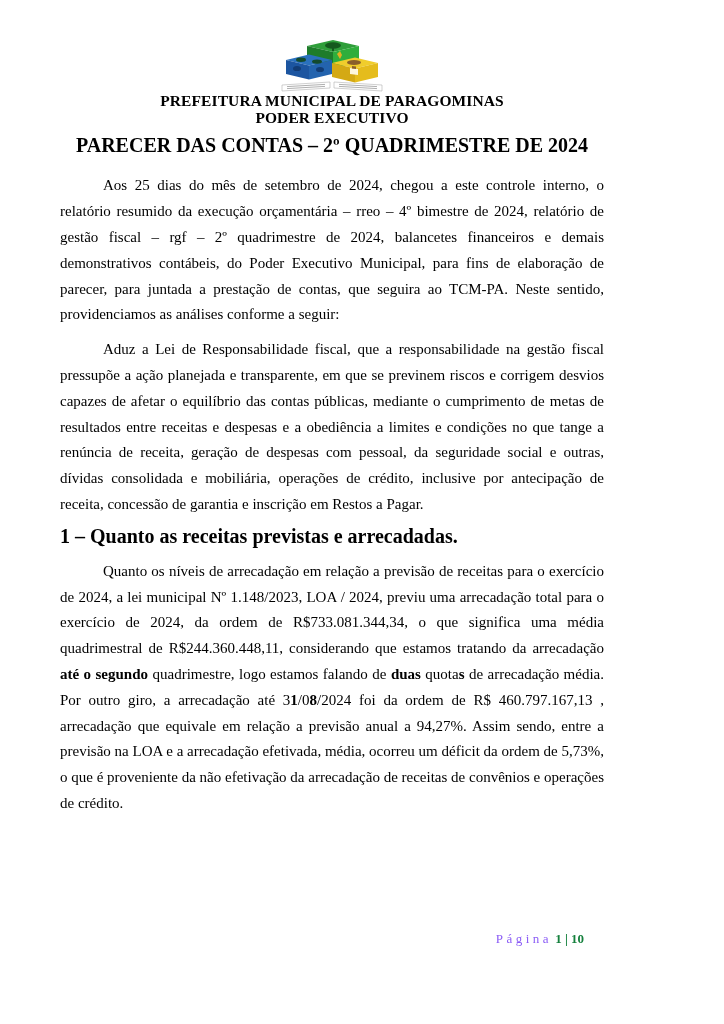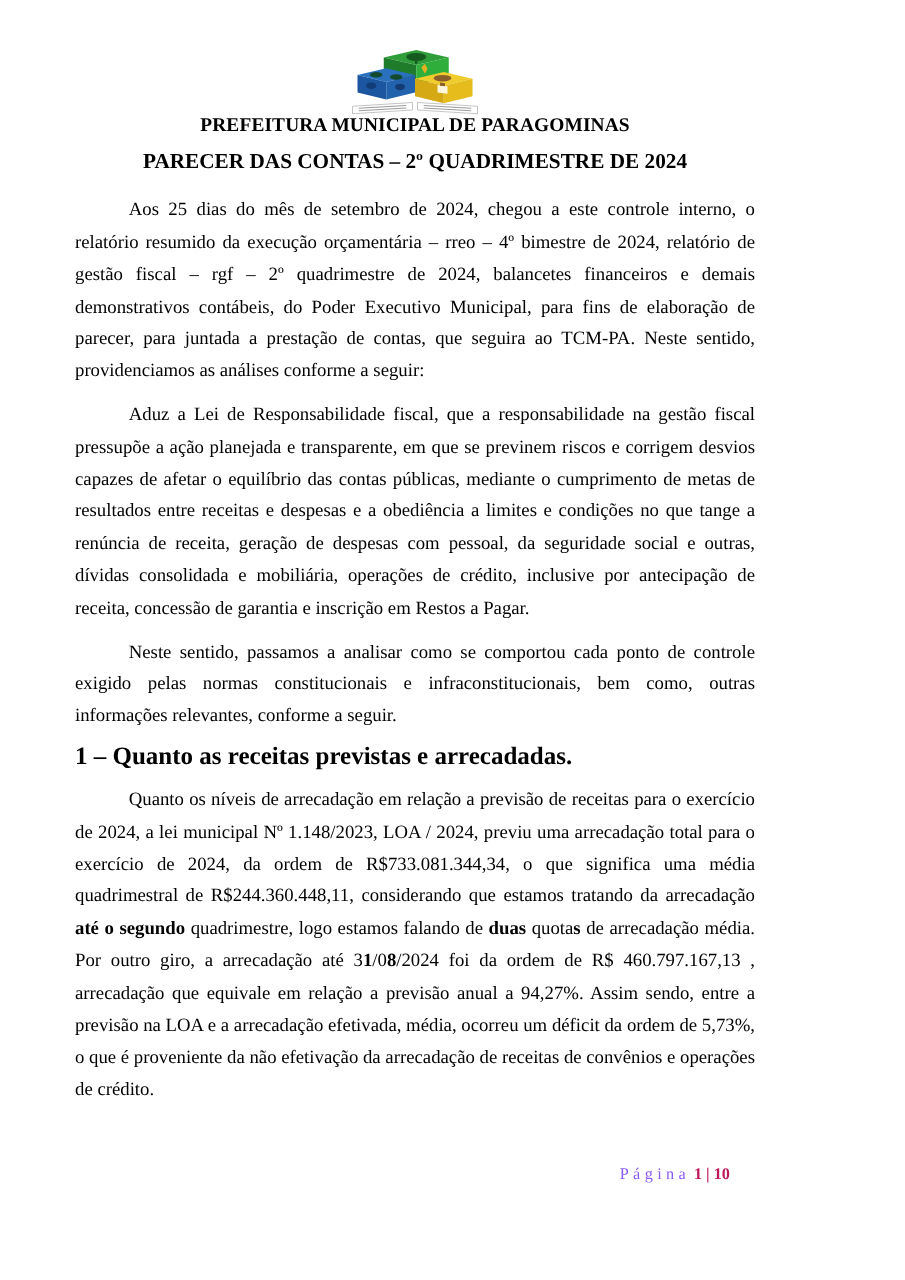--- a/index.html
+++ b/index.html
@@ -26,21 +26,21 @@
   .org-line {
     font-weight: bold;
     font-size: 15.5px;
     line-height: 17.2px;
     letter-spacing: 0.1px;
   }
   .doc-title {
     margin: 11px 0 0 0;
     text-align: center;
     font-weight: bold;
-    font-size: 17px;
+    font-size: 20px;
     line-height: 17px;
   }
   .body-text { margin-top: 19px; }
   .body-text p {
     margin: 0 0 9px 0;
     font-size: 15px;
     line-height: 25.8px;
     text-align: justify;
     text-indent: 43px;
   }
@@ -59,21 +59,21 @@
     right: 79px;
     font-size: 13px;
     line-height: 18px;
     white-space: nowrap;
   }
   .footer-label {
     color: #8b5cf6;
     letter-spacing: 3.5px;
   }
   .footer-num {
-    color: #be185d;
+    color: #15803d;
     font-weight: bold;
     margin-left: 3px;
   }
 </style>
 </head>
 <body>
 
 <div class="page">
   <div class="content">
 
@@ -115,28 +115,28 @@
           <line x1="7" y1="48.6" x2="45" y2="46.4" stroke="#9a9a9a" stroke-width="0.8"></line>
           <line x1="7" y1="50.6" x2="45" y2="48.4" stroke="#9a9a9a" stroke-width="0.8"></line>
           <line x1="59" y1="46.4" x2="97" y2="48.6" stroke="#9a9a9a" stroke-width="0.8"></line>
           <line x1="59" y1="48.4" x2="97" y2="50.6" stroke="#9a9a9a" stroke-width="0.8"></line>
         </g>
       </svg>
     </div>
 
     <div class="org-block">
       <div class="org-line">PREFEITURA MUNICIPAL DE PARAGOMINAS</div>
+      <div class="org-line">PODER EXECUTIVO</div>
     </div>
 
     <h1 class="doc-title">PARECER DAS CONTAS – 2º QUADRIMESTRE DE 2024</h1>
 
     <div class="body-text">
       <p>Aos 25 dias do mês de setembro de 2024, chegou a este controle interno, o relatório resumido da execução orçamentária – rreo – 4º bimestre de 2024, relatório de gestão fiscal – rgf – 2º quadrimestre de 2024, balancetes financeiros e demais demonstrativos contábeis, do Poder Executivo Municipal, para fins de elaboração de parecer, para juntada a prestação de contas, que seguira ao TCM-PA. Neste sentido, providenciamos as análises conforme a seguir:</p>
       <p>Aduz a Lei de Responsabilidade fiscal,  que a responsabilidade na gestão fiscal pressupõe a ação planejada e transparente, em que se previnem riscos e corrigem desvios capazes de afetar o equilíbrio das contas públicas, mediante o cumprimento de metas de resultados entre receitas e despesas e a obediência a limites e condições no que tange a renúncia de receita, geração de despesas com pessoal, da seguridade social e outras, dívidas consolidada e mobiliária, operações de crédito, inclusive por antecipação de receita, concessão de garantia e inscrição em Restos a Pagar.</p>
-      <p>Neste sentido, passamos a analisar como se comportou cada ponto de controle exigido pelas normas constitucionais e infraconstitucionais, bem como, outras informações relevantes, conforme a seguir.</p>
       <h2 class="section-heading">1 – Quanto as receitas previstas e arrecadadas.</h2>
       <p><span>Quanto os níveis de arrecadação em relação a previsão de receitas para o exercício de 2024, a lei municipal Nº 1.148/2023, LOA / 2024, previu uma arrecadação total para o exercício de 2024, da ordem de R$733.081.344,34, o que significa uma média quadrimestral de R$244.360.448,11, considerando que estamos tratando da arrecadação </span><span class="seg-b">até o segundo</span><span> quadrimestre, logo estamos falando de </span><span class="seg-b">duas</span><span> quota</span><span class="seg-b">s</span><span> de arrecadação média. Por outro giro, a arrecadação até 3</span><span class="seg-b">1</span><span>/0</span><span class="seg-b">8</span><span>/2024 foi da ordem de R$ 460.797.167,13 , arrecadação que equivale em relação a previsão anual a 94,27%. Assim sendo, entre a previsão na LOA e a arrecadação efetivada, média, ocorreu um déficit da ordem de 5,73%, o que é proveniente da não efetivação da arrecadação de receitas de convênios e operações de crédito.</span></p>
     </div>
 
   </div>
 
   <div class="page-footer">
     <span class="footer-label">Página</span><span class="footer-num">1 | 10</span>
   </div>
 </div>

